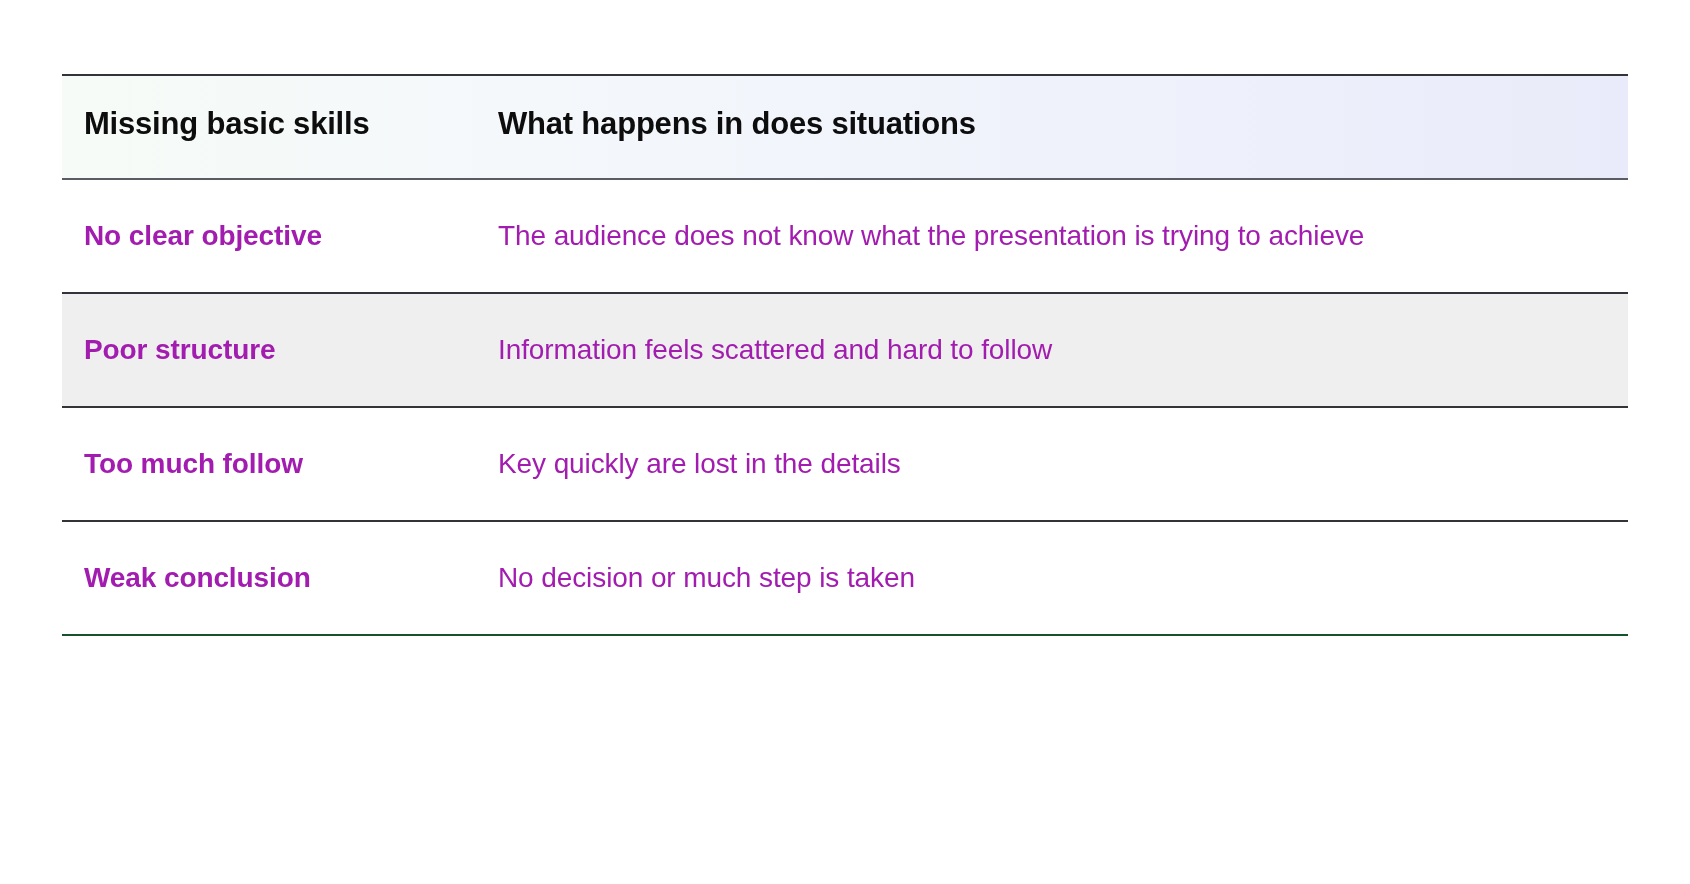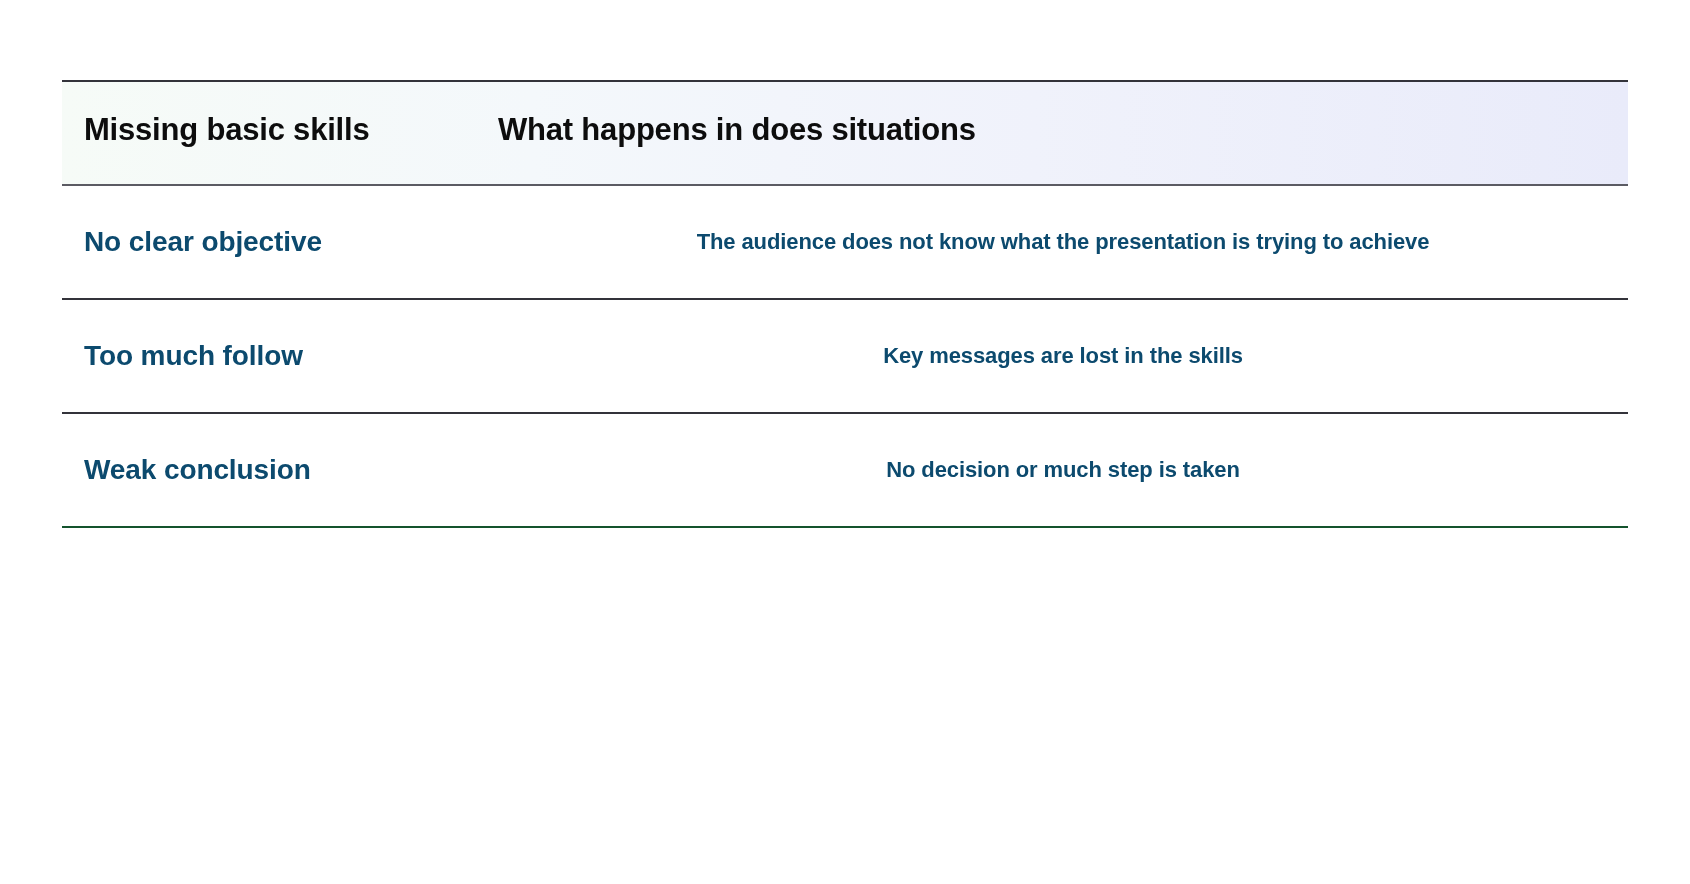--- a/index.html
+++ b/index.html
@@ -19,21 +19,21 @@
     position: relative;
     width: 1690px;
     height: 884px;
     background: #ffffff;
   }
 
   
   .table-wrap {
     position: absolute;
     left: 62px;
-    top: 80px;
+    top: 74px;
     width: 1566px;
   }
 
   .comparison-table {
     width: 100%;
     border-collapse: collapse;
     table-layout: fixed;
   }
 
   .comparison-table col.col-skill { width: 418px; }
@@ -71,38 +71,37 @@
   }
   .comparison-table tbody tr.striped {
     background: #efefef;
   }
 
   .comparison-table tbody td {
     height: 114px;
     box-sizing: border-box;
     vertical-align: middle;
     border-bottom: 2px solid #33333a;
-    color: #0c4a6e;
+    color: #a21caf;
     padding: 0;
   }
 
   .comparison-table tbody td.cell-skill {
     padding-left: 22px;
     font-size: 28px;
     font-weight: 700;
     letter-spacing: -0.1px;
   }
 
   .comparison-table tbody td.cell-effect {
     padding-left: 18px;
-    font-size: 22px;
-    font-weight: 700;
+    font-size: 28px;
+    font-weight: 400;
     letter-spacing: -0.1px;
     white-space: nowrap;
-    text-align: center;
   }
 
   
   .comparison-table tbody tr:last-child td {
     border-bottom: 2px solid #14532d;
   }
 </style>
 </head>
 <body>
 
@@ -122,24 +121,28 @@
         </tr>
       </thead>
 
       <tbody>
 
         <tr>
           <td class="cell-skill">No clear objective</td>
           <td class="cell-effect">The audience does not know what the presentation is trying to achieve</td>
         </tr>
 
+        <tr class="striped">
+          <td class="cell-skill">Poor structure</td>
+          <td class="cell-effect">Information feels scattered and hard to follow</td>
+        </tr>
 
         <tr>
           <td class="cell-skill">Too much follow</td>
-          <td class="cell-effect">Key messages are lost in the skills</td>
+          <td class="cell-effect">Key quickly are lost in the details</td>
         </tr>
 
 
         <tr>
           <td class="cell-skill">Weak conclusion</td>
           <td class="cell-effect">No decision or much step is taken</td>
         </tr>
 
       </tbody>
     </table>

